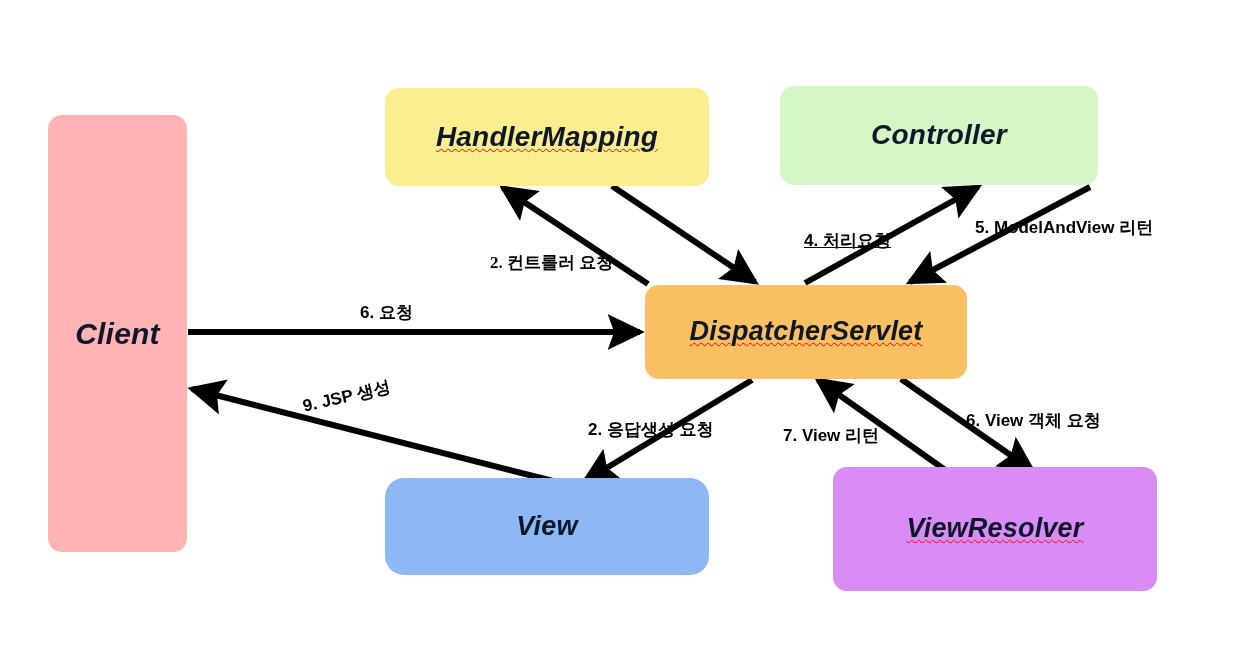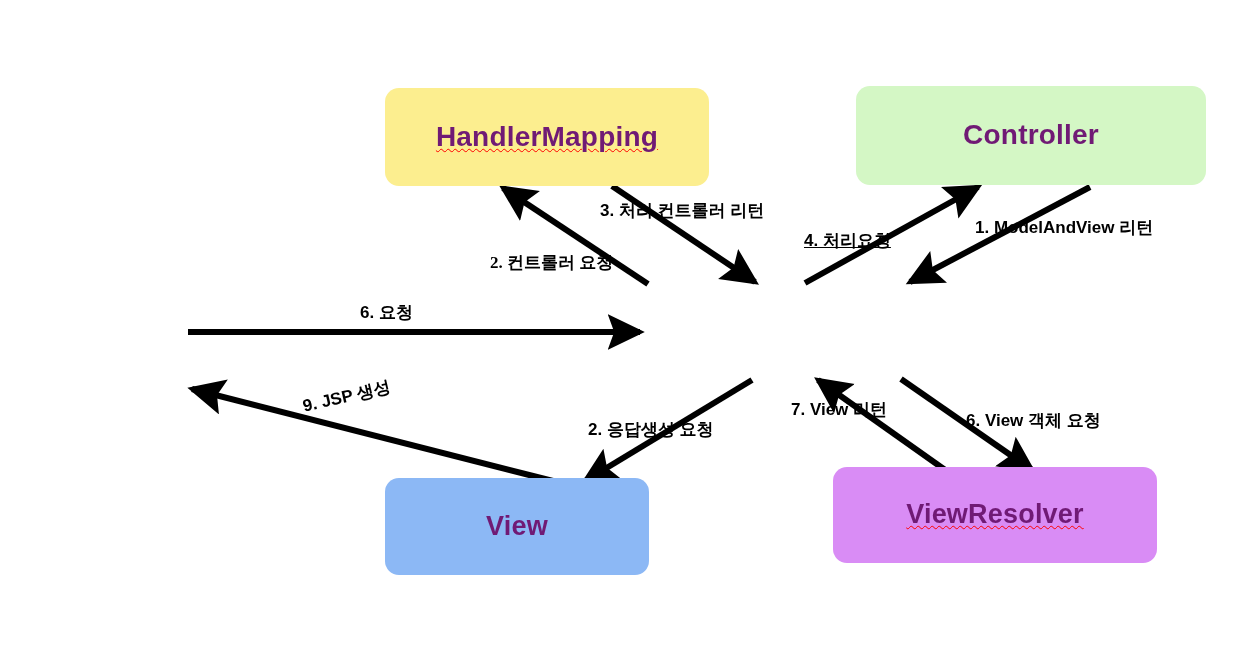--- a/index.html
+++ b/index.html
@@ -15,67 +15,68 @@
   
   .node{
     position:absolute;
     border-radius:14px;
     display:flex;align-items:center;justify-content:center;
     box-sizing:border-box;
     z-index:3;
   }
   .node .label{
     font-weight:bold;
-    color:#701a75;
+    color:#0f172a;
     letter-spacing:.2px;
     white-space:nowrap;
     position:relative;
     line-height:1.1;
+    font-style:italic;
   }
   
   .node.misspelled .label{
     text-decoration:underline;
     text-decoration-color:#ff0000;
     text-decoration-style:wavy;
     text-decoration-thickness:1px;
     text-underline-offset:2px;
   }
 
   #node-client        {left:48px;  top:115px; width:139px; height:437px; background:#ffb3b3;}
   #node-client .label {font-size:30px;}
   #node-handlermapping{left:385px; top:88px;  width:324px; height:98px;  background:#fcee8f;}
   #node-handlermapping .label{font-size:28px;}
-  #node-controller    {left:856px; top:86px;  width:350px; height:99px;  background:#d4f7c5;text-align:center;}
+  #node-controller    {left:780px; top:86px;  width:318px; height:99px;  background:#d4f7c5;text-align:center;}
   #node-controller .label{font-size:28px;}
   #node-dispatcher    {left:645px; top:285px; width:322px; height:94px;  background:#f9bf63;}
   #node-dispatcher .label{font-size:27px;}
-  #node-view          {left:385px; top:478px; width:264px; height:97px;  background:#8cb8f5;}
+  #node-view          {left:385px; top:478px; width:324px; height:97px;  background:#8cb8f5;border-radius:19px;}
   #node-view .label{font-size:27px;}
-  #node-viewresolver  {left:833px; top:467px; width:324px; height:96px;  background:#d98cf5;}
+  #node-viewresolver  {left:833px; top:467px; width:324px; height:124px;  background:#d98cf5;}
   #node-viewresolver .label{font-size:27px;}
 
   
   #arrows{position:absolute;left:0;top:0;width:1257px;height:656px;z-index:2;}
 
   
   .edge-label{
     position:absolute;
     font-size:17px;
     font-weight:bold;
     color:#000000;
     white-space:nowrap;
     z-index:4;
   }
   #lbl-1{left:360px; top:301px;}
   #lbl-2{left:490px; top:251px;font-family:Liberation Serif, serif;}
   #lbl-3{left:600px; top:199px;}
   #lbl-4{left:804px; top:229px;text-decoration:underline;}
   #lbl-5{left:975px; top:216px;}
   #lbl-6{left:966px; top:409px;}
-  #lbl-7{left:783px; top:398px;margin-left:8px;}
+  #lbl-7{left:783px; top:424px;}
   #lbl-8{left:588px; top:418px;}
   #lbl-9{left:303px; top:395px; transform:rotate(-13deg); transform-origin:left center;}
 </style>
 </head>
 <body>
 
 <div id="stage">
 
   <svg id="arrows" viewBox="0 0 1257 656" xmlns="http://www.w3.org/2000/svg">
     <defs>
@@ -96,41 +97,46 @@
 
     <line x1="901" y1="379" x2="1032" y2="470" stroke="#000000" stroke-width="6" marker-end="url(#ah)"></line>
 
     <line x1="948" y1="472" x2="818" y2="380" stroke="#000000" stroke-width="6" marker-end="url(#ah)"></line>
 
     <line x1="752" y1="380" x2="585" y2="481" stroke="#000000" stroke-width="6" marker-end="url(#ah)"></line>
 
     <line x1="553" y1="481" x2="192" y2="389" stroke="#000000" stroke-width="6" marker-end="url(#ah)"></line>
   </svg>
 
+  <div class="node" id="node-client" style="background: rgb(255, 179, 179);">
+    <span class="label">Client</span>
+  </div>
 
   <div class="node misspelled" id="node-handlermapping" style="background: rgb(252, 238, 143);">
     <span class="label">HandlerMapping</span>
   </div>
 
   <div class="node" id="node-controller" style="background: rgb(212, 247, 197);">
     <span class="label">Controller</span>
   </div>
 
+  <div class="node misspelled" id="node-dispatcher" style="background: rgb(249, 191, 99);">
+    <span class="label">DispatcherServlet</span>
+  </div>
 
   <div class="node" id="node-view" style="background: rgb(140, 184, 245);">
     <span class="label">View</span>
   </div>
 
   <div class="node misspelled" id="node-viewresolver" style="background: rgb(217, 140, 245);">
     <span class="label">ViewResolver</span>
   </div>
 
   <div class="edge-label" id="lbl-1">6. 요청</div>
   <div class="edge-label" id="lbl-2">2. 컨트롤러 요청</div>
-  <div class="edge-label" id="lbl-3">3. 처리 컨트롤러 리턴</div>
   <div class="edge-label" id="lbl-4">4. 처리요청</div>
-  <div class="edge-label" id="lbl-5">1. ModelAndView  리턴</div>
+  <div class="edge-label" id="lbl-5">5. ModelAndView  리턴</div>
   <div class="edge-label" id="lbl-6">6. View  객체 요청</div>
   <div class="edge-label" id="lbl-7">7. View  리턴</div>
   <div class="edge-label" id="lbl-8">2. 응답생성 요청</div>
   <div class="edge-label" id="lbl-9">9. JSP 생성</div>
 
 </div>
 
 </body></html>

